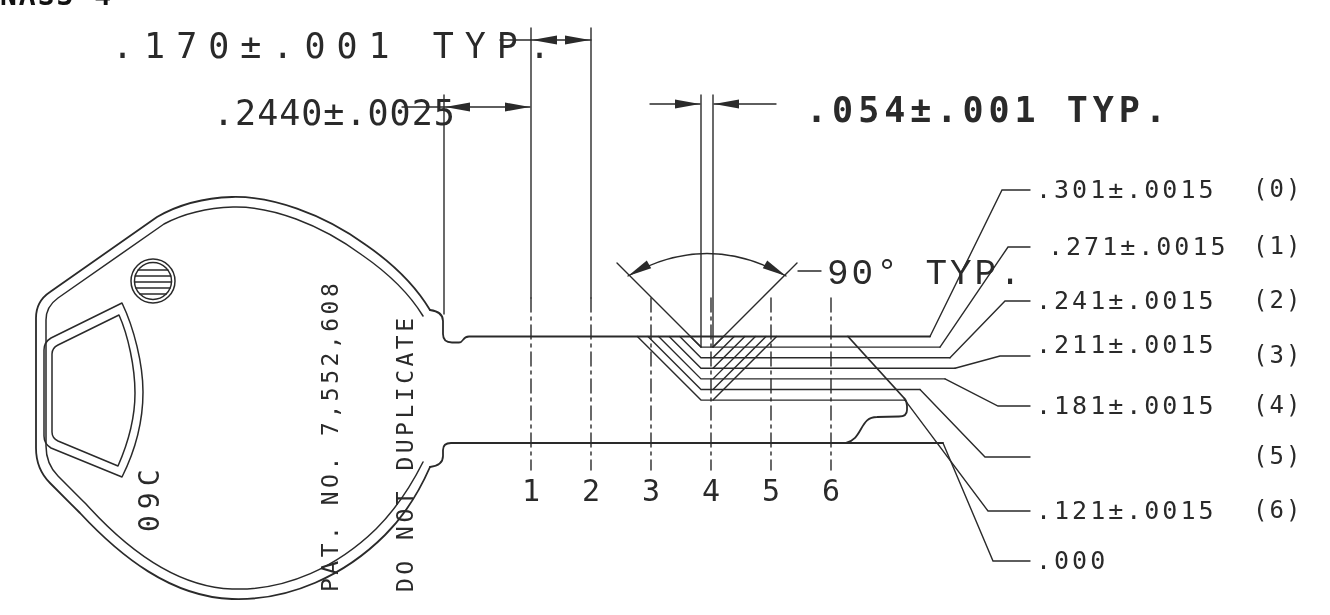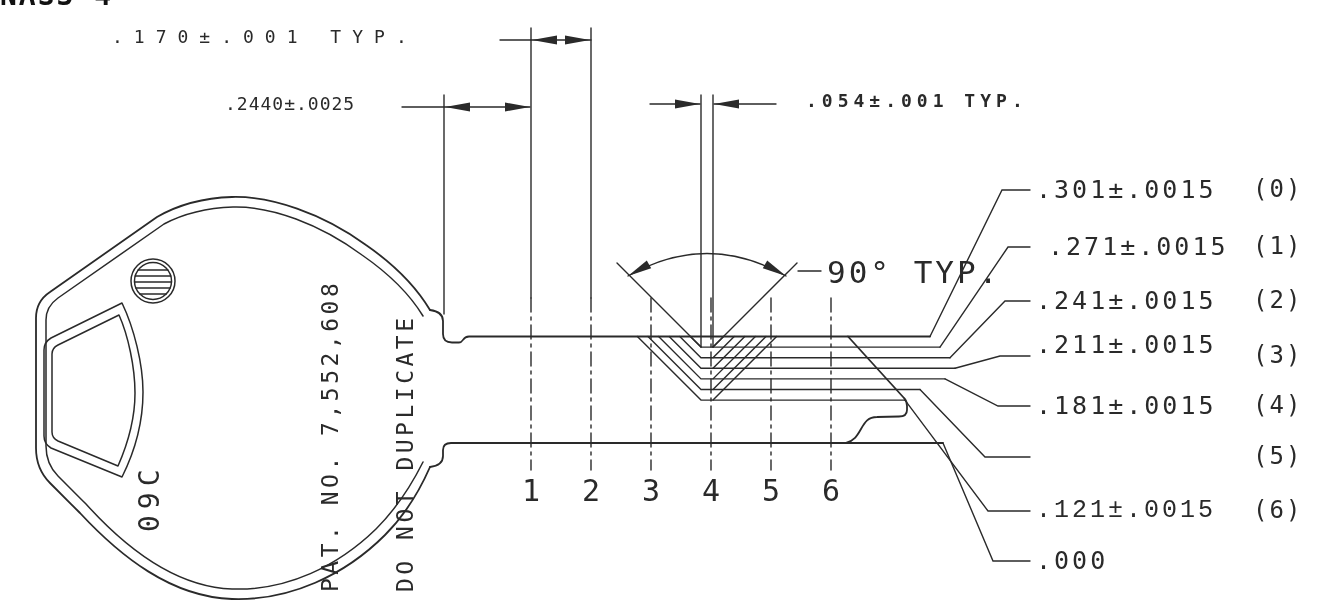--- a/index.html
+++ b/index.html
@@ -1,24 +1,24 @@
 <!DOCTYPE html>
 <html><head>
 <meta charset="utf-8">
 <style>
   html,body{margin:0;padding:0;background:#ffffff;}
   #stage{position:relative;width:1330px;height:615px;background:#fff;overflow:hidden;
          font-family:"DejaVu Sans Mono","Liberation Mono",monospace;color:#2a2a2a;}
   #drawing{position:absolute;left:0;top:0;}
   .txt{position:absolute;white-space:pre;color:#2a2a2a;}
-  .dim{font-size:18px;}
+  .dim{font-size:35px;}
   .dim-wide{letter-spacing:11px;}
   .dim-med{letter-spacing:5px;font-weight:bold;}
-  .dim-tight{letter-spacing:1px;margin-left:12px;}
-  .angle{font-size:31px;letter-spacing:3px;}
+  .dim-tight{letter-spacing:1px;}
+  .angle{font-size:36px;letter-spacing:3px;font-family:Liberation Mono, monospace;}
   .pos-num{font-size:30px;width:44px;text-align:center;}
   .callout-value{font-size:25px;letter-spacing:3px;}
   .callout-cut{font-size:24px;letter-spacing:2px;}
   .rot{transform:rotate(-90deg);transform-origin:left top;}
   .patent-block{width:345px;line-height:25px;font-size:23px;letter-spacing:3.5px;}
   .keyway-code{width:95px;font-size:28px;letter-spacing:6px;}
   .clip-top{position:absolute;left:0;top:0;width:130px;height:8px;overflow:hidden;}
   .clip-top span{position:relative;top:-21px;display:inline-block;
                  font-size:28px;font-weight:bold;letter-spacing:2px;color:#111;}
 </style>
@@ -170,21 +170,21 @@
   <div class="txt callout-cut" style="left:1253px;top:175px;">(0)</div>
   <div class="txt callout-value" style="left:1036px;top:232px;margin-left:12px;">.271±.0015</div>
   <div class="txt callout-cut" style="left:1253px;top:232px;">(1)</div>
   <div class="txt callout-value" style="left:1036px;top:286px;">.241±.0015</div>
   <div class="txt callout-cut" style="left:1253px;top:286px;">(2)</div>
   <div class="txt callout-value" style="left:1036px;top:330px;">.211±.0015</div>
   <div class="txt callout-cut" style="left:1253px;top:341px;">(3)</div>
   <div class="txt callout-value" style="left:1036px;top:391px;">.181±.0015</div>
   <div class="txt callout-cut" style="left:1253px;top:391px;">(4)</div>
   <div class="txt callout-cut" style="left:1253px;top:442px;">(5)</div>
-  <div class="txt callout-value" style="left:1036px;top:496px;font-family:Liberation Mono, monospace;">.121±.0015</div>
+  <div class="txt callout-value" style="left:1036px;top:496px;">.121±.0015</div>
   <div class="txt callout-cut" style="left:1253px;top:496px;">(6)</div>
   <div class="txt callout-value" style="left:1036px;top:546px;">.000</div>
 
   <div class="txt rot patent-block" style="left:268px;top:592px;">
     <div>PAT. NO. 7,552,608</div>
     <div>DO NOT DUPLICATE</div>
   </div>
   <div class="txt rot keyway-code" style="left:133px;top:532px;">09C</div>
 
 </div>

